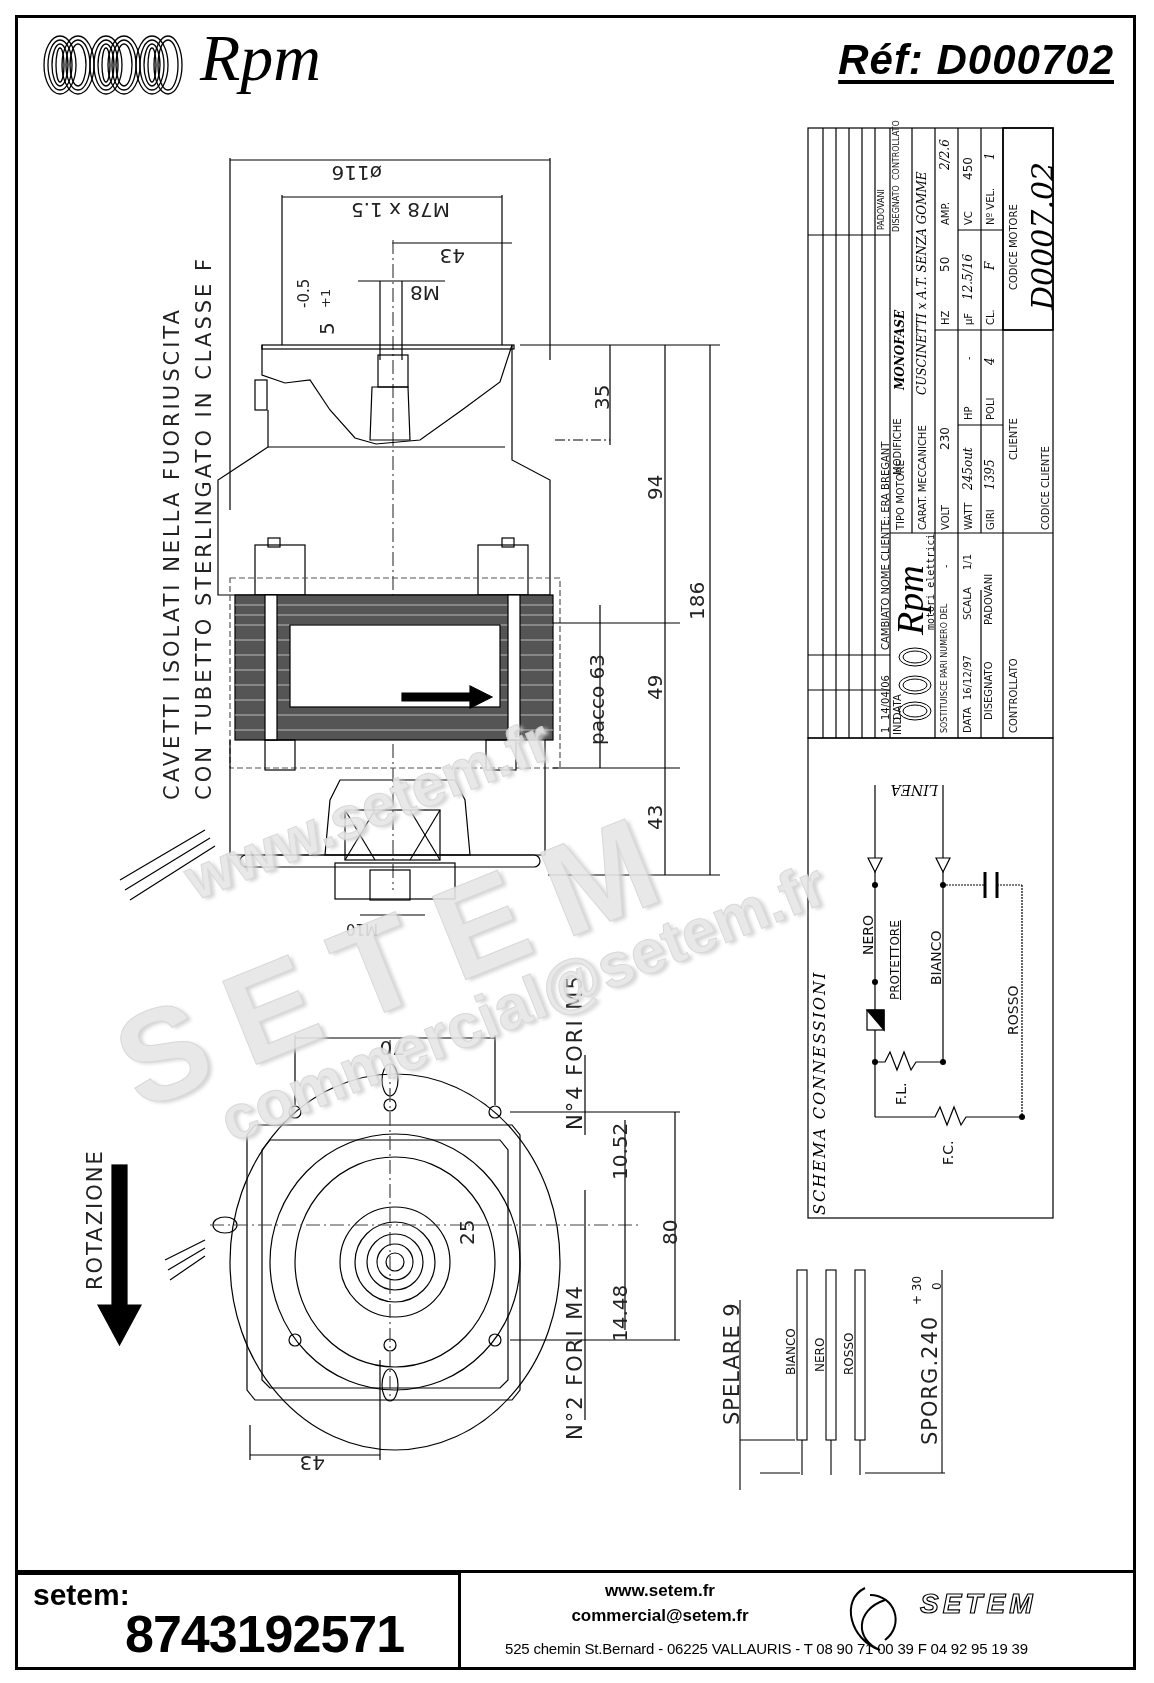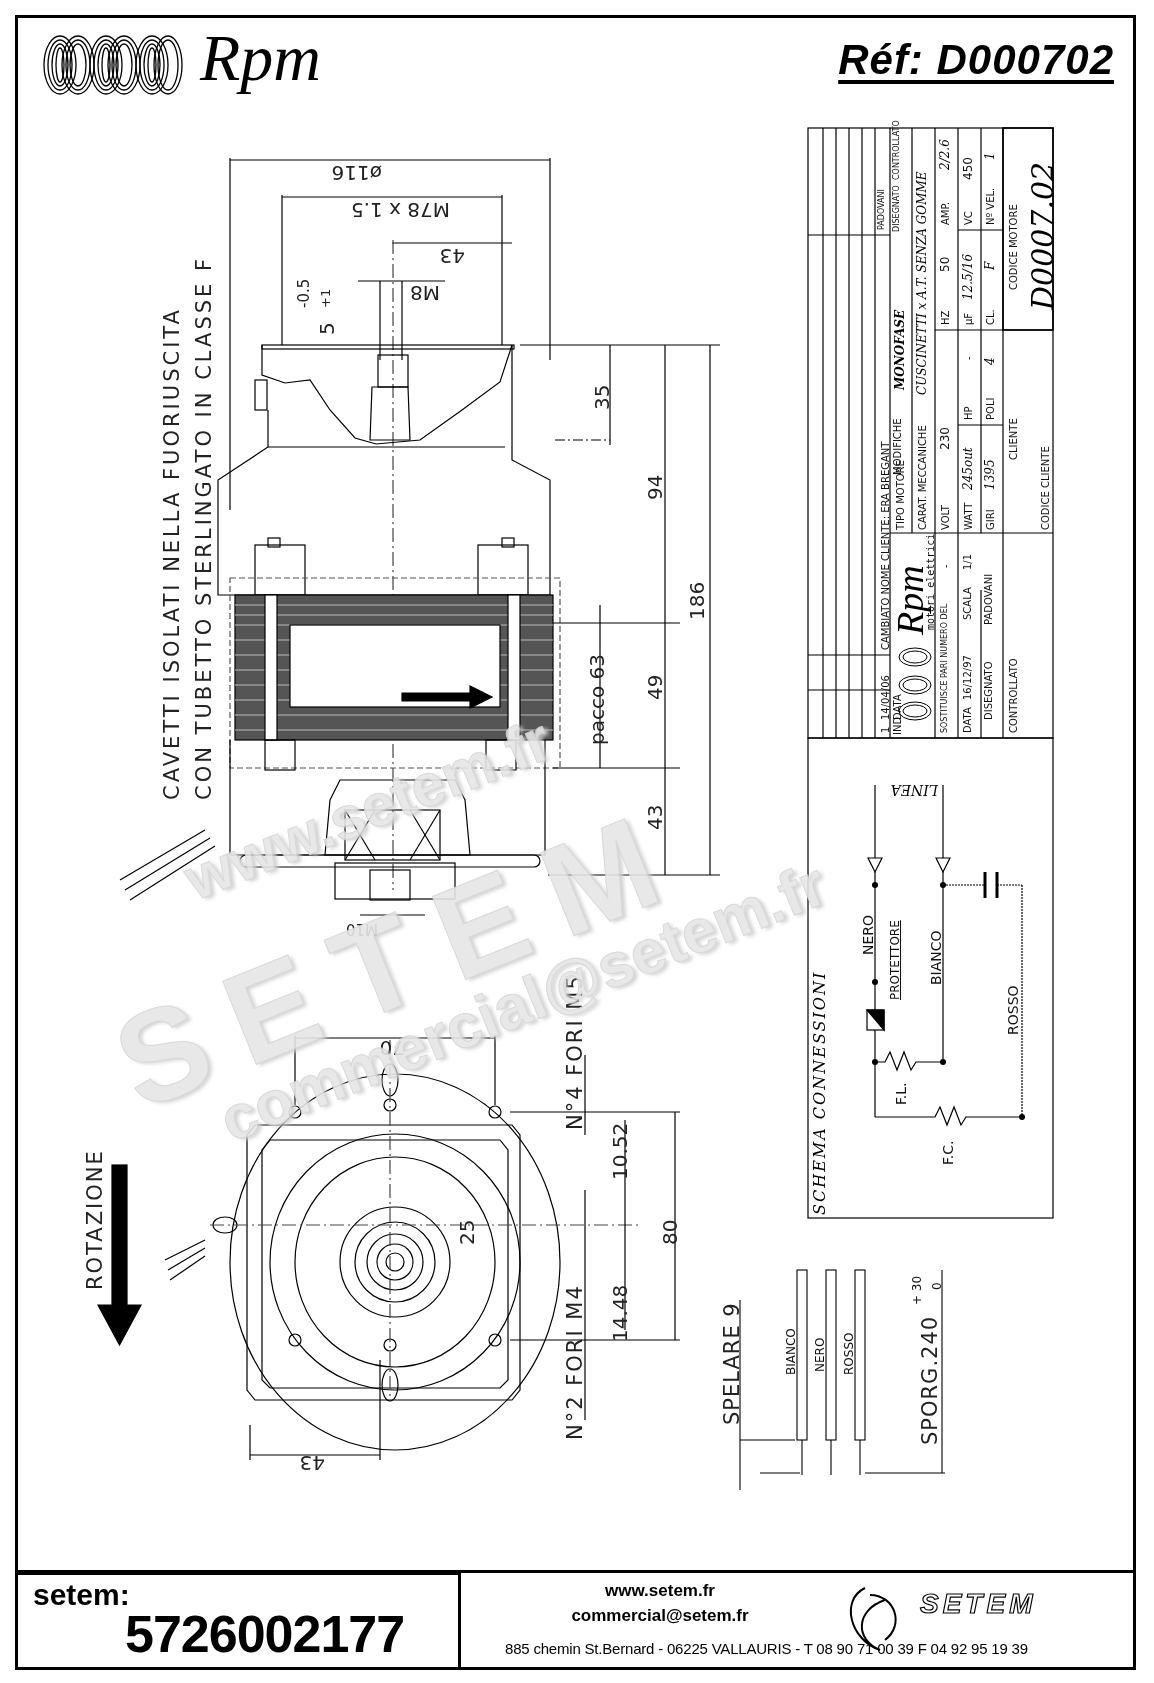--- a/index.html
+++ b/index.html
@@ -363,21 +363,21 @@
   <div class="rot tb" style="left:940px;top:1165px;transform:rotate(-90deg);font-size:14px;">F.C.</div>
 </div>
 
 <div class="wm" style="left:175px;top:850px;font-size:60px;transform:rotate(-22deg);">www.setem.fr</div>
 <div class="wm" style="left:95px;top:1000px;font-size:130px;letter-spacing:30px;transform:rotate(-22deg);">SETEM</div>
 <div class="wm" style="left:210px;top:1090px;font-size:62px;transform:rotate(-22deg);">commercial@setem.fr</div>
 
 <div class="abs" style="left:15px;top:1570px;width:1121px;height:3px;background:#000;"></div>
 <div class="abs code-box"></div>
 <div class="abs code-label">setem:</div>
-<div class="abs code-val">5726002177</div>
+<div class="abs code-val">8743192571</div>
 <div class="abs web">
   <div>www.setem.fr</div>
   <div>commercial@setem.fr</div>
 </div>
 <div class="abs setem-logo">
   <span class="setem-text">SETEM</span>
 </div>
-<div class="abs addr">885 chemin St.Bernard  -  06225 VALLAURIS  -  T 08 90 71 00 39   F 04 92 95 19 39</div>
+<div class="abs addr">525 chemin St.Bernard  -  06225 VALLAURIS  -  T 08 90 71 00 39   F 04 92 95 19 39</div>
 
 </body></html>

